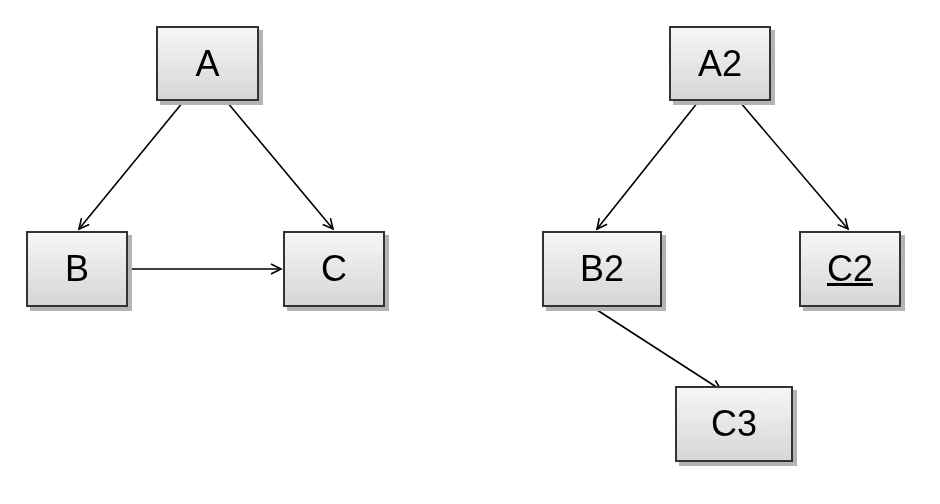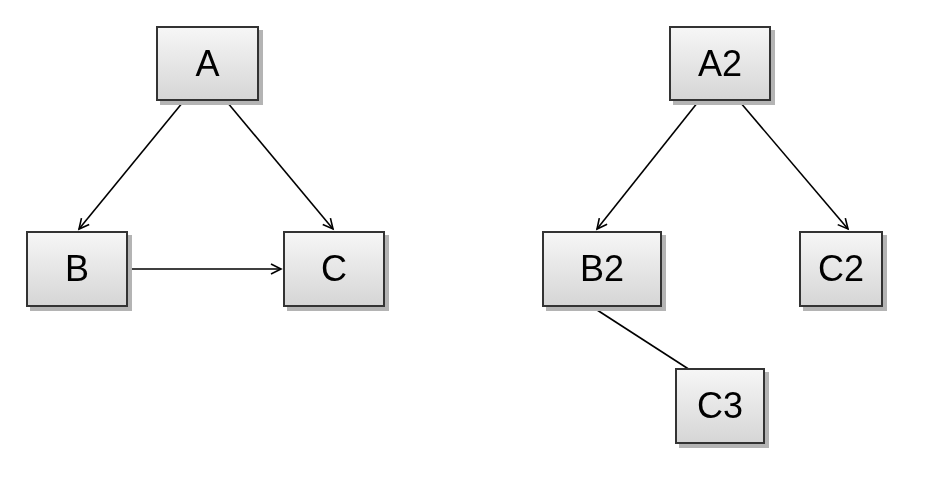--- a/index.html
+++ b/index.html
@@ -69,19 +69,19 @@
     </div>
     <div class="node" style="left: 283px; top: 231px; width: 102px; height: 76px;">
       <span class="node-label">C</span>
     </div>
     <div class="node" style="left: 669px; top: 26px; width: 102px; height: 75px; text-align: center;">
       <span class="node-label">A2</span>
     </div>
     <div class="node" style="left: 542px; top: 231px; width: 120px; height: 76px;">
       <span class="node-label">B2</span>
     </div>
-    <div class="node" style="left: 799px; top: 231px; width: 84px; height: 76px;">
+    <div class="node" style="left: 799px; top: 231px; width: 102px; height: 76px; text-decoration: underline;">
       <span class="node-label">C2</span>
     </div>
-    <div class="node" style="left: 675px; top: 368px; width: 90px; height: 76px; align-items: center;">
+    <div class="node" style="left: 675px; top: 386px; width: 118px; height: 76px; align-items: center;">
       <span class="node-label">C3</span>
     </div>
   </div>
 
 </body></html>

